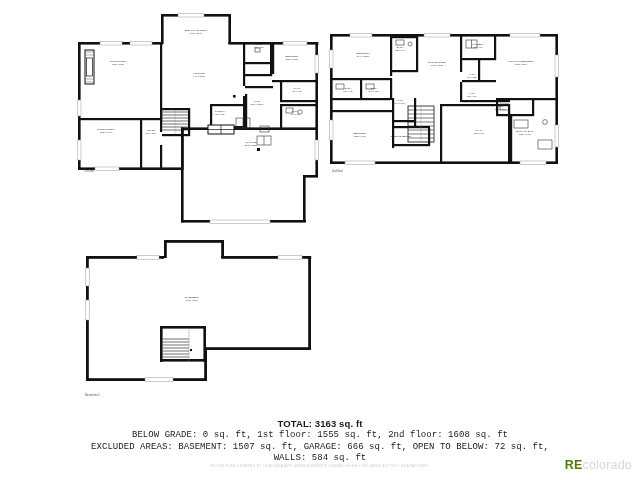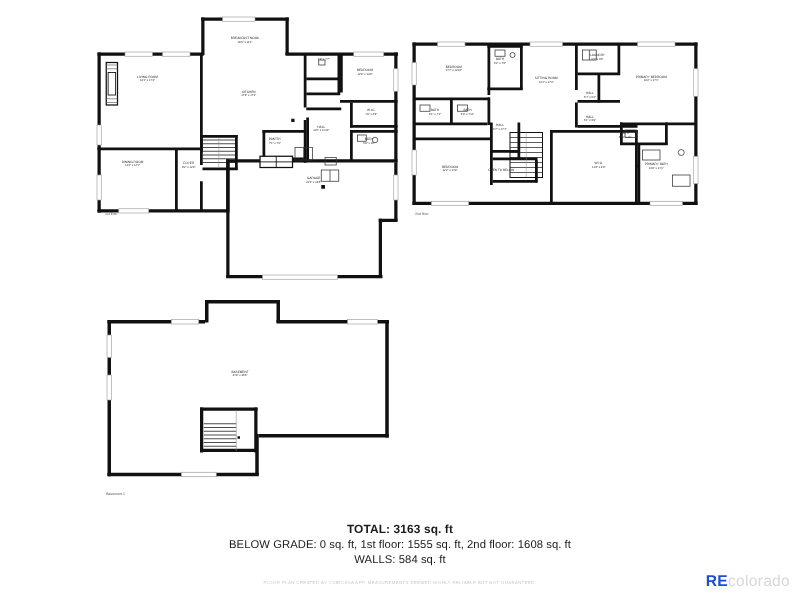--- a/index.html
+++ b/index.html
@@ -15,32 +15,32 @@
   svg{display:block;}
 
   .summary{
     position:absolute;left:0;top:418px;width:640px;
     text-align:center;color:#1b1b1b;
   }
   .summary .total{
     font-size:9.5px;font-weight:bold;letter-spacing:.1px;line-height:12px;
   }
   .summary .ln{
-    font-size:9px;line-height:11.5px;letter-spacing:.05px;
+    font-size:9px;line-height:11.5px;letter-spacing:.05px;font-family:Liberation Mono, monospace;
   }
   .disclaimer{
     position:absolute;left:0;top:464px;width:640px;text-align:center;
     font-size:3.4px;letter-spacing:.35px;color:#c9c9c9;
   }
   .watermark{
     position:absolute;right:8px;top:458px;
     font-size:12.5px;letter-spacing:.2px;color:#d8d8d8;
     font-family:"Liberation Sans", sans-serif;
   }
-  .watermark .re{font-weight:bold;color:#1d4ed8;}
+  .watermark .re{font-weight:bold;color:#4d7c0f;}
 </style>
 </head>
 <body>
 
 <div id="sheet">
 
 <svg width="640" height="480" viewBox="0 0 640 480">
 
   <g>
 
@@ -386,20 +386,21 @@
           <text x="85" y="396" text-anchor="start" font-family="&quot;Liberation Sans&quot;, sans-serif" font-size="2.8" fill="#555555">Basement 1</text>
         </g>
   </g>
 
 </svg>
 </div>
 
 <div class="summary">
   <div class="total">TOTAL: 3163 sq. ft</div>
   <div class="ln">BELOW GRADE: 0 sq. ft, 1st floor: 1555 sq. ft, 2nd floor: 1608 sq. ft</div>
+  <div class="ln">EXCLUDED AREAS: BASEMENT: 1507 sq. ft, GARAGE: 666 sq. ft, OPEN TO BELOW: 72 sq. ft,</div>
   <div class="ln">WALLS: 584 sq. ft</div>
 </div>
 
 <div class="disclaimer">FLOOR PLAN CREATED BY CUBICASA APP. MEASUREMENTS DEEMED HIGHLY RELIABLE BUT NOT GUARANTEED.</div>
 
 <div class="watermark">
   <span class="re">RE</span><span>colorado</span>
 </div>
 
 </body></html>

